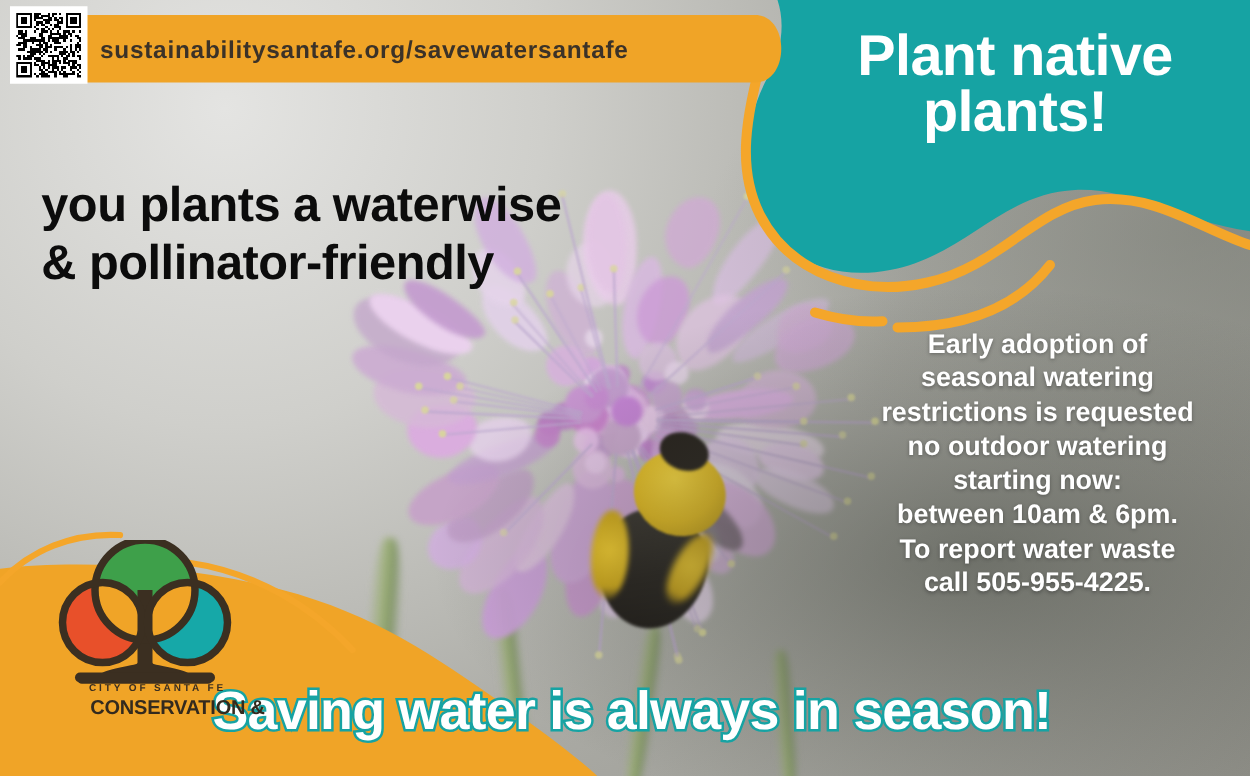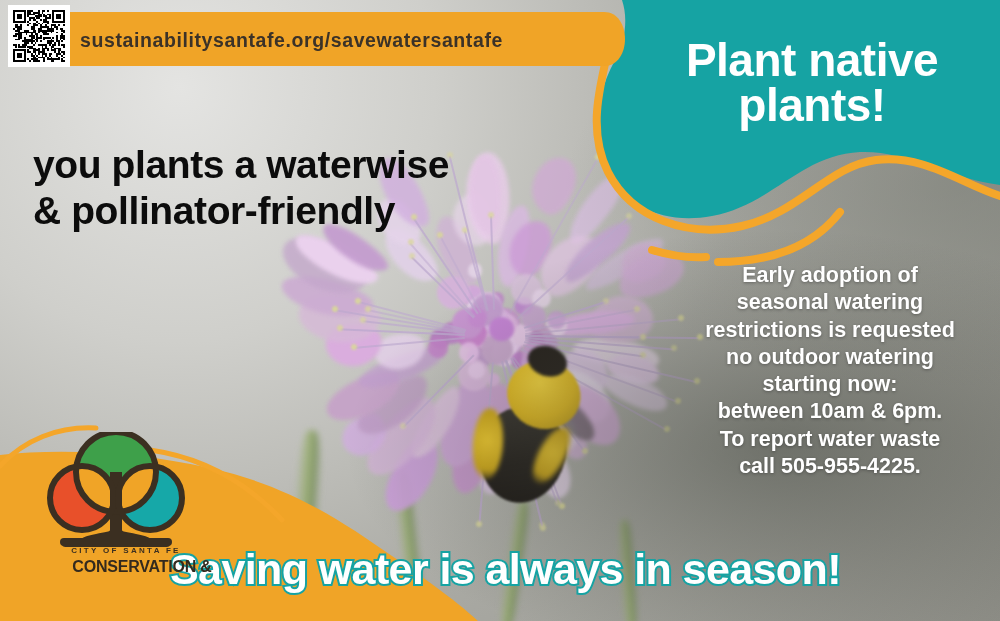--- a/index.html
+++ b/index.html
@@ -63,21 +63,21 @@
     position:absolute;left:80px;top:22px;width:530px;height:36px;
     display:flex;align-items:center;
     font-size:19.5px;font-weight:bold;letter-spacing:.6px;color:#3b3228;
     white-space:nowrap;
   }
 
   
   .plant-native{
     position:absolute;left:636px;top:22px;width:352px;
     color:#ffffff;font-size:46px;line-height:.98;font-weight:bold;
-    text-align:center;letter-spacing:-.5px;margin-top:16px;
+    text-align:center;letter-spacing:-.5px;
   }
   .headline{
     position:absolute;left:33px;top:142px;width:580px;
     color:#0c0c0c;font-size:39px;line-height:1.18;font-weight:bold;letter-spacing:-.4px;
   }
   .headline .ln{display:block;}
 
   .body-right{
     position:absolute;left:660px;top:262px;width:340px;
     color:#ffffff;font-size:21.5px;line-height:1.27;font-weight:bold;text-align:center;

